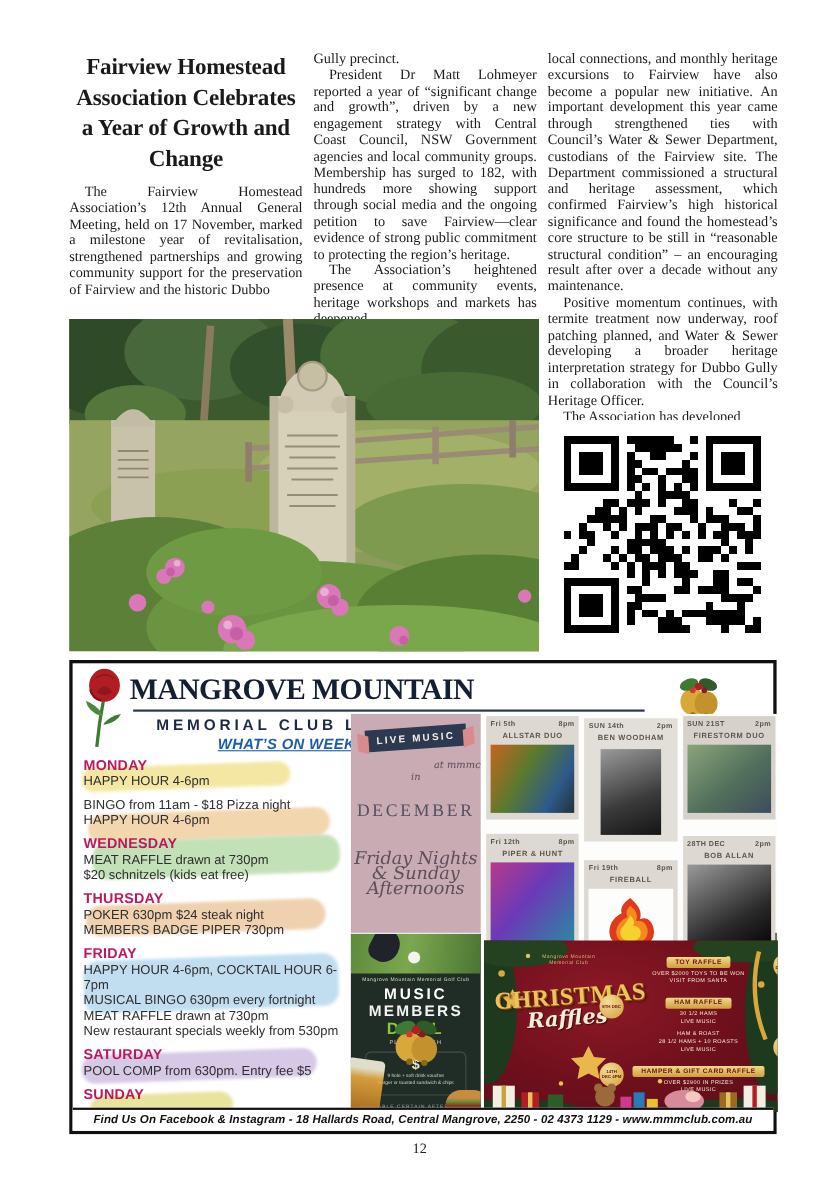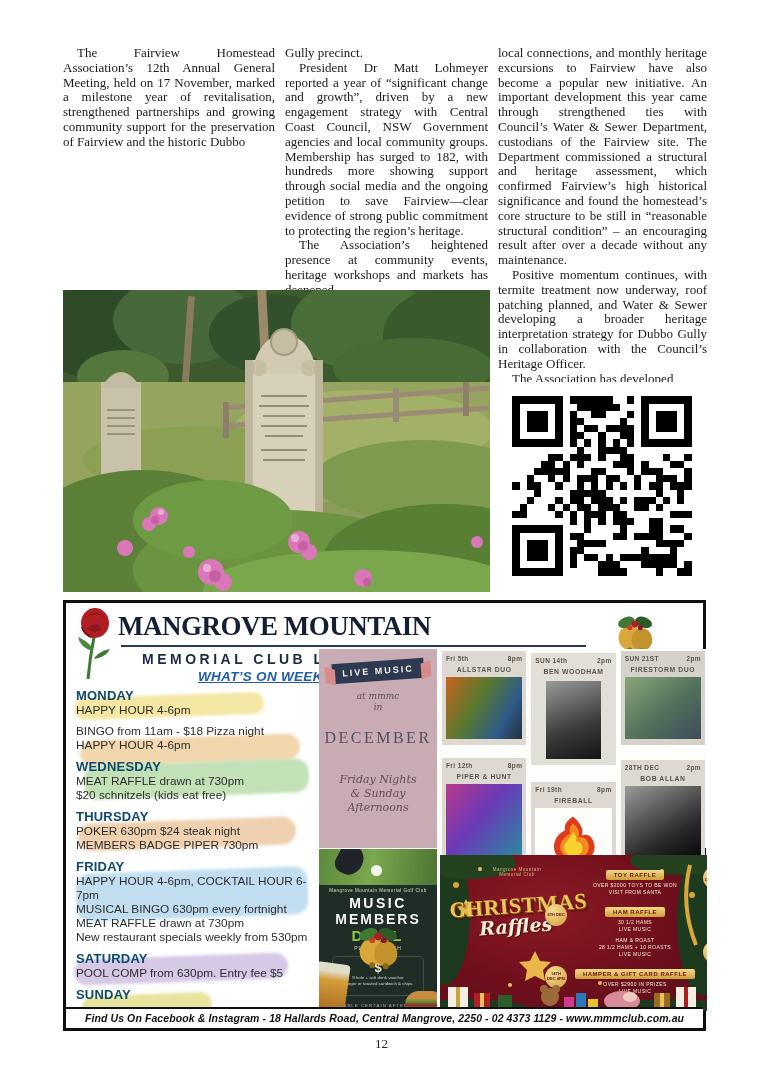--- a/index.html
+++ b/index.html
@@ -47,44 +47,44 @@
   .whats-on {
     position:absolute; left:132px; top:66px; font-size:13.5px; font-weight:700;
     font-style:italic; color:#1d5dab; text-decoration:underline; letter-spacing:0.3px;
   }
   .bells { position:absolute; width:52px; height:52px; }
   .bells-top { right:42px; top:2px; }
   
   .sched { position:absolute; left:8px; top:84px; width:244px; }
   .day-block { position:relative; padding:1px 0 3px 2px; margin-bottom:3px; }
   .hl { position:absolute; border-radius:14px; transform:rotate(-2deg); filter:blur(1.5px); z-index:0; opacity:.85; }
-  .day-name { position:relative; z-index:1; font-size:13px; font-weight:700; color:#0c4a6e; letter-spacing:0.2px; }
+  .day-name { position:relative; z-index:1; font-size:13px; font-weight:700; color:#be185d; letter-spacing:0.2px; }
   .day-line { position:relative; z-index:1; font-size:11.8px; line-height:14px; color:#2e2e2e; }
   
   .panel-live {
     position:absolute; left:253px; top:46px; width:118px; height:199px;
     background:#c8abb3; text-align:center; overflow:hidden;
   }
   .lm-banner {
     margin:12px auto 0; width:92px; height:20px; background:#2c3950; color:#f4efe8;
     font-size:9px; font-weight:700; letter-spacing:2px; line-height:20px;
     position:relative; transform:rotate(-4deg);
   }
   .lm-banner:before, .lm-banner:after {
     content:""; position:absolute; top:4px; width:10px; height:16px; background:#d98a8a; z-index:-1;
   }
   .lm-banner:before { left:-7px; transform:skewY(18deg); }
   .lm-banner:after  { right:-7px; transform:skewY(-18deg); }
   .lm-script { font-family:"DejaVu Serif", serif; font-style:italic; color:#5d4f5a; font-size:9px; line-height:11px; }
-  .lm-at { margin-top:10px; }
+  .lm-at { margin-top:10px;text-align:right; }
   .lm-month {
     margin-top:16px; font-family:"Liberation Serif", serif; 
     font-size:16px; letter-spacing:2.5px; color:#53505f;
   }
-  .lm-foot { margin-top:26px; font-size:11px; line-height:14px; }
+  .lm-foot { margin-top:26px; font-size:16px; line-height:14px; }
   .gig-area {
     position:absolute; left:374px; top:46px; width:267px; height:199px;
     background:#fdfdfc; display:flex; gap:5px; padding:2px;
   }
   .gig-col { width:86px; display:flex; flex-direction:column; }
   .gig-card { background:#ddd8d1; padding:4px 4px 6px; margin-bottom:5px; }
   .gig-head { display:flex; justify-content:space-between; font-size:6.5px; font-weight:700; color:#5c554a; letter-spacing:0.4px; }
   .gig-name { text-align:center; font-size:6.8px; font-weight:700; color:#5c554a; letter-spacing:0.6px; margin:4px 0 4px; }
   .gig-photo { width:100%; height:62px; }
   .ph-allstar  { background:linear-gradient(120deg,#c8641e,#5a7a2e 40%,#2e5a8a 75%,#23303a); }
@@ -170,20 +170,21 @@
     position:absolute; left:0; right:0; top:1036px; text-align:center;
     font-size:13px; color:#222;
   }
 </style>
 </head>
 <body>
 
 <div class="page">
 
   <div class="col col1">
+    <div class="headline">Fairview Homestead Association Celebrates a Year of Growth and Change</div>
     <p>The Fairview Homestead Association’s 12th Annual General Meeting, held on 17 November, marked a milestone year of revitalisation, strengthened partnerships and growing community support for the preservation of Fairview and the historic Dubbo</p>
   </div>
   <div class="col col2">
     <p class="noindent">Gully precinct.</p>
     <p>President Dr Matt Lohmeyer reported a year of “significant change and growth”, driven by a new engagement strategy with Central Coast Council, NSW Government agencies and local community groups.  Membership has surged to 182, with hundreds more showing support through social media and the ongoing petition to save Fairview—clear evidence of strong public commitment to protecting the region’s heritage.</p>
     <p>The Association’s heightened presence at community events, heritage workshops and markets has deepened</p>
   </div>
   <div class="col col3">
     <p class="noindent">local connections, and monthly heritage excursions to Fairview have also become a popular new initiative. An important development this year came through strengthened ties with Council’s Water &amp; Sewer Department, custodians of the Fairview site. The Department commissioned a structural and heritage assessment, which confirmed Fairview’s high historical significance and found the homestead’s core structure to be still in “reasonable structural condition” – an encouraging result after over a decade without any maintenance.</p>
     <p>Positive momentum continues, with termite treatment now underway, roof patching planned, and Water &amp; Sewer developing a broader heritage interpretation strategy for Dubbo Gully in collaboration with the Council’s Heritage Officer.</p>

